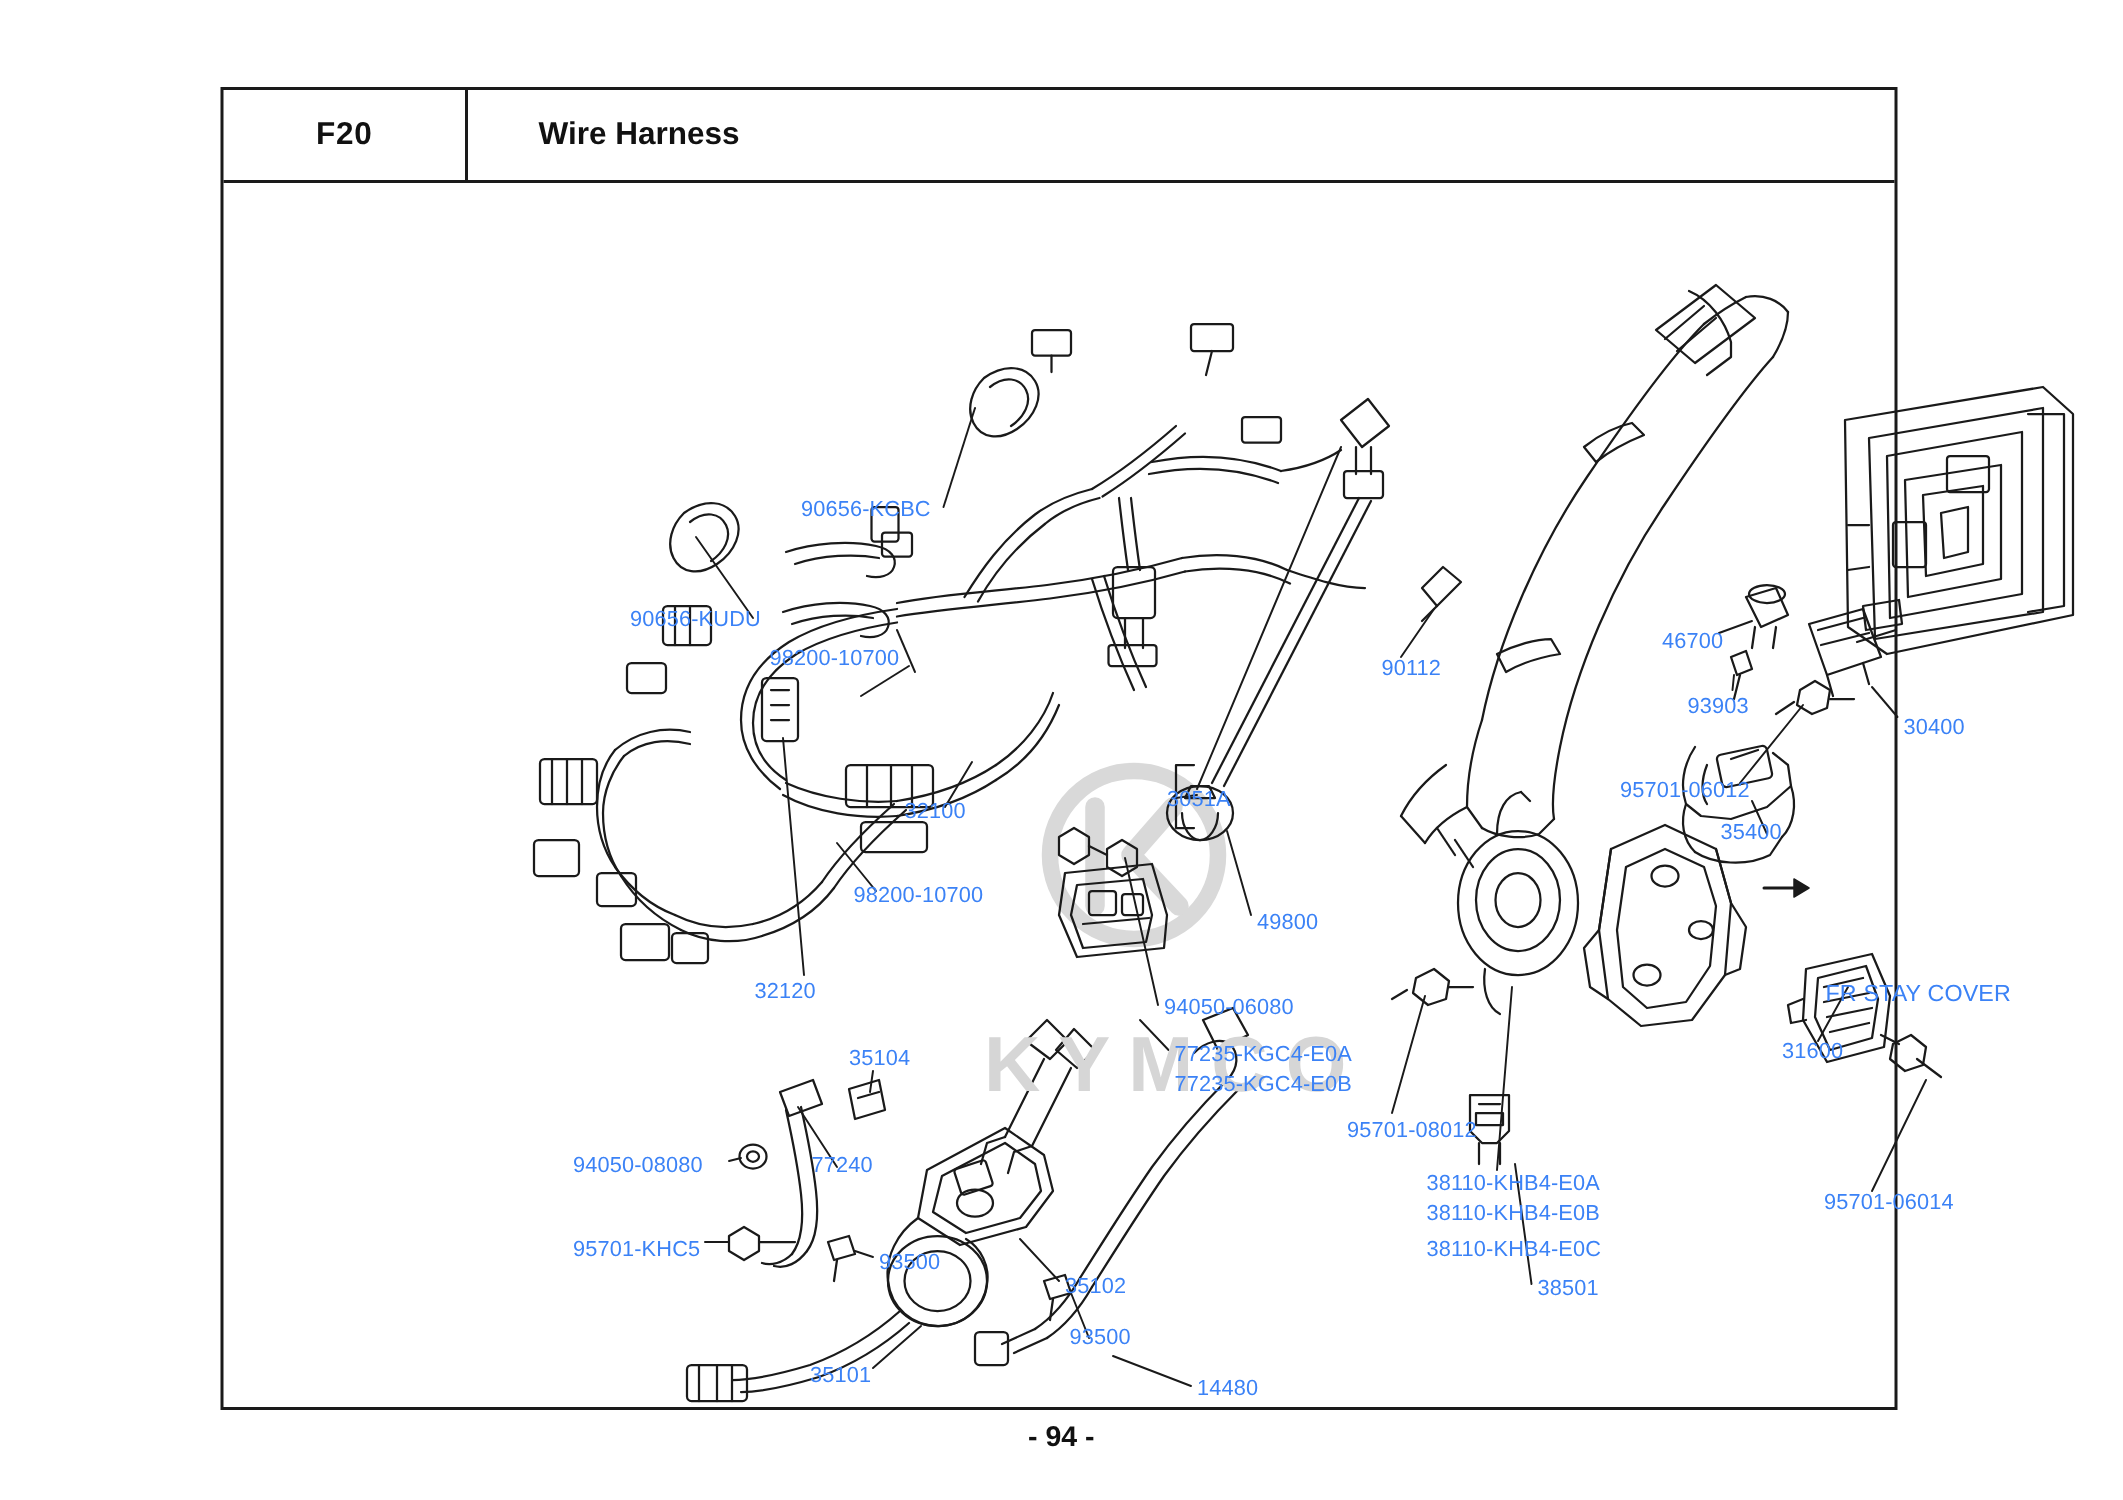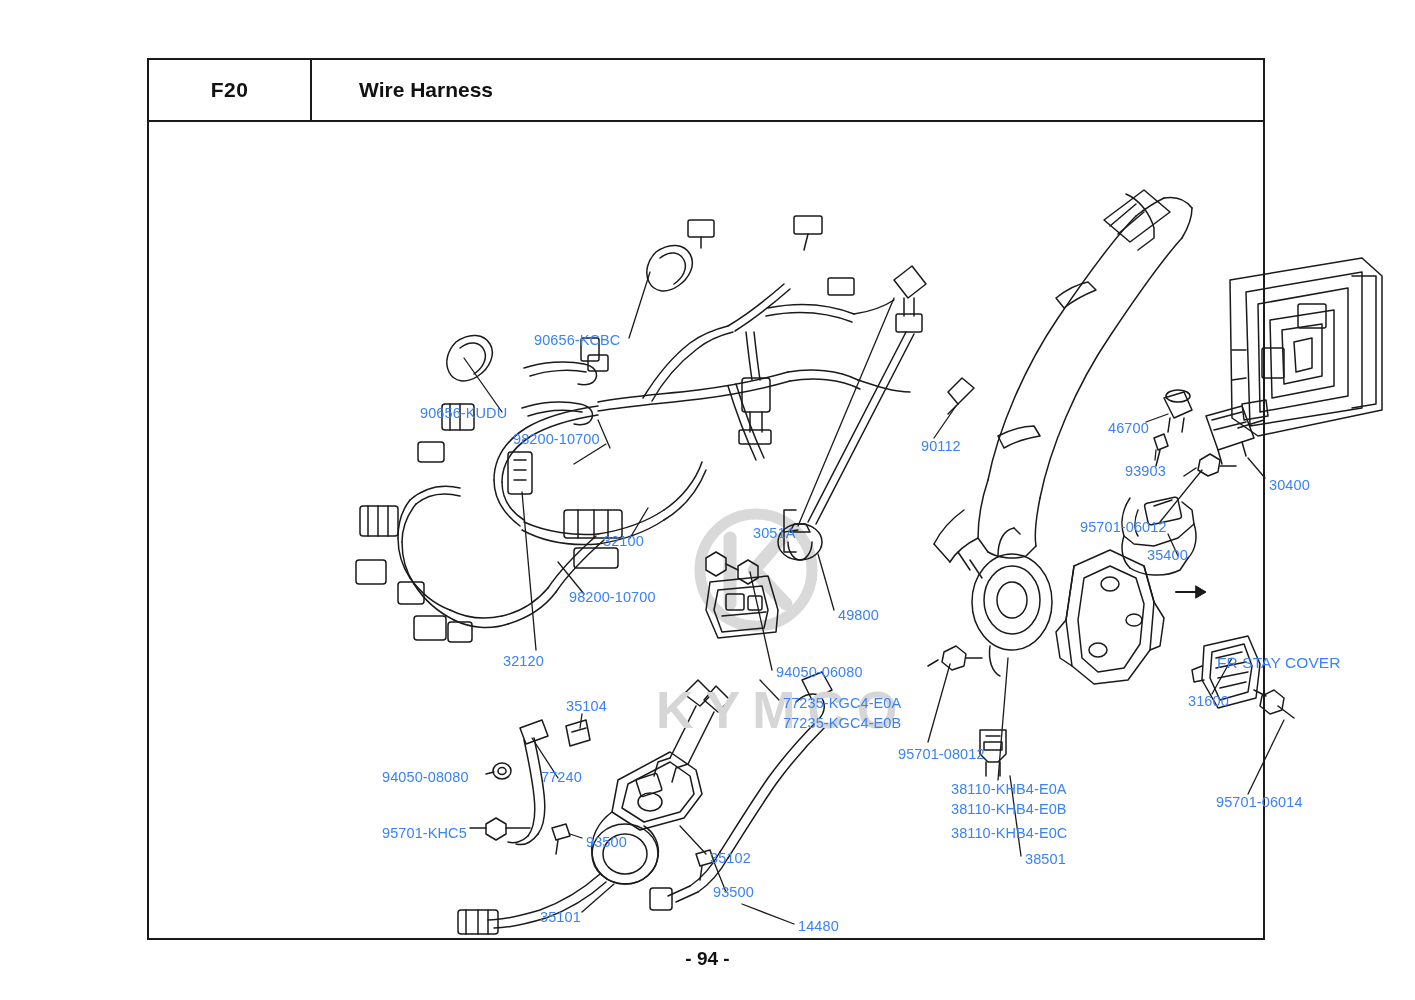--- a/index.html
+++ b/index.html
@@ -472,21 +472,21 @@
       <div class="label" style="left:205px; top:473px;">32120</div>
       <div class="label" style="left:268px; top:518px;">35104</div>
       <div class="label" style="left:84px; top:589px;">94050-08080</div>
       <div class="label" style="left:243px; top:589px;">77240</div>
       <div class="label" style="left:84px; top:645px;">95701-KHC5</div>
       <div class="label" style="left:288px; top:654px;">93500</div>
       <div class="label" style="left:412px; top:670px;">35102</div>
       <div class="label" style="left:415px; top:704px;">93500</div>
       <div class="label" style="left:242px; top:729px;">35101</div>
       <div class="label" style="left:500px; top:738px;">14480</div>
-      <div class="label" style="left:455px; top:345px;">3051A</div>
+      <div class="label" style="left:480px; top:345px;">3051A</div>
       <div class="label" style="left:623px; top:248px;margin-top:10px;">90112</div>
       <div class="label" style="left:540px; top:427px;">49800</div>
       <div class="label" style="left:478px; top:484px;">94050-06080</div>
       <div class="label" style="left:485px; top:515px;">77235-KGC4-E0A</div>
       <div class="label" style="left:485px; top:535px;">77235-KGC4-E0B</div>
       <div class="label" style="left:600px; top:566px;">95701-08012</div>
       <div class="label" style="left:653px; top:601px;">38110-KHB4-E0A</div>
       <div class="label" style="left:653px; top:621px;">38110-KHB4-E0B</div>
       <div class="label" style="left:653px; top:645px;">38110-KHB4-E0C</div>
       <div class="label" style="left:727px; top:671px;">38501</div>

